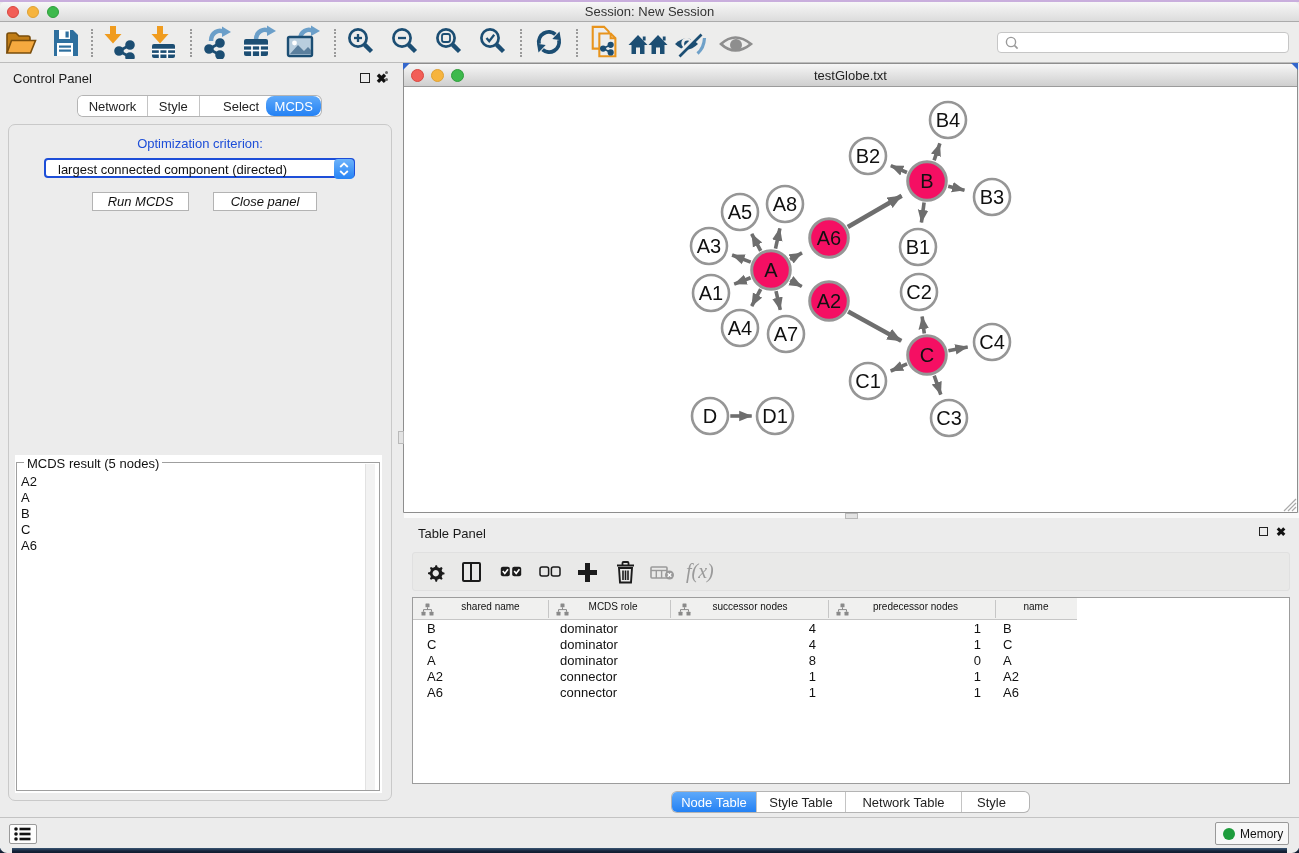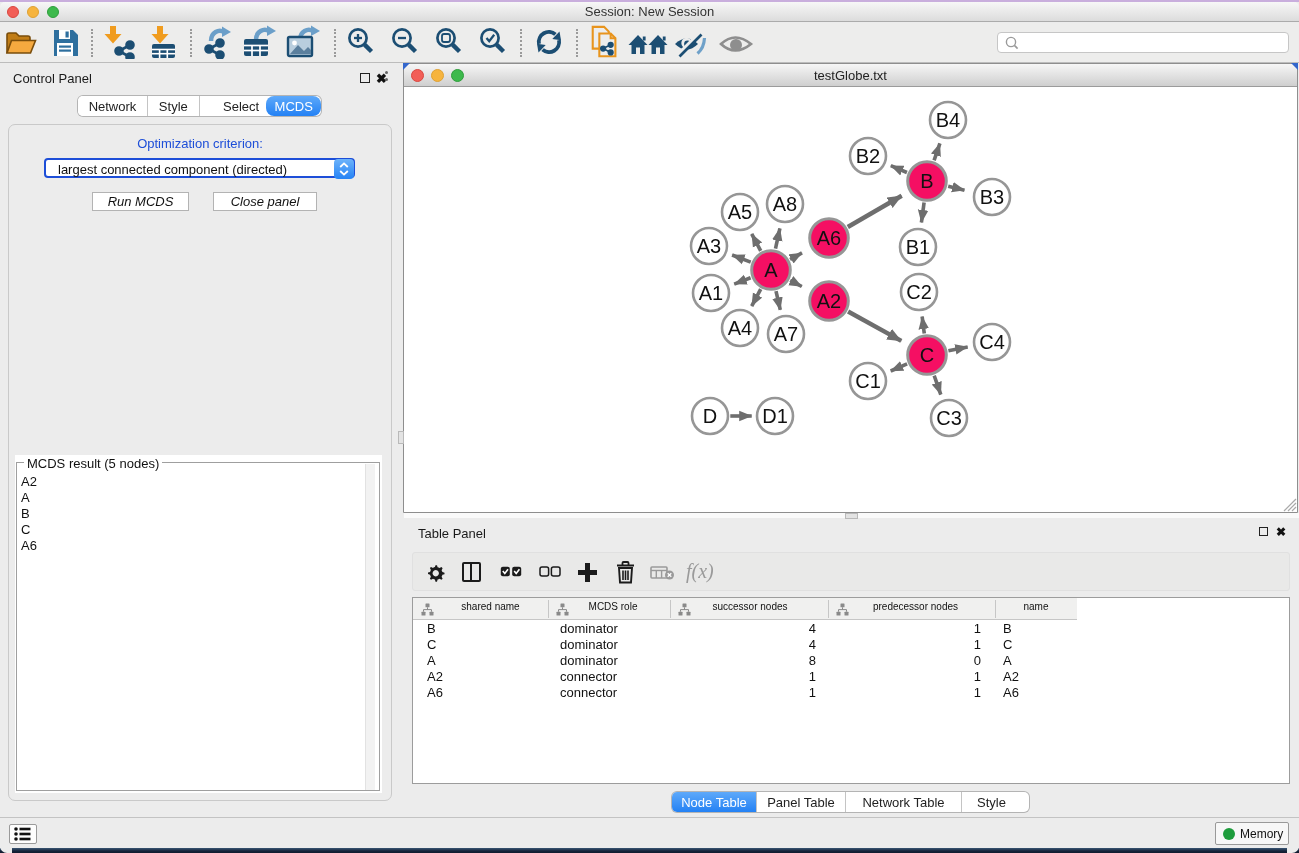--- a/index.html
+++ b/index.html
@@ -404,21 +404,21 @@
 </div>
 <div class="abs" style="left:413px;top:621px;font-size:13px;color:#111;line-height:16px;">
 <div style="position:absolute;left:14px;">B<br>C<br>A<br>A2<br>A6</div>
 <div style="position:absolute;left:147px;">dominator<br>dominator<br>dominator<br>connector<br>connector</div>
 <div style="position:absolute;left:260px;width:143px;text-align:right;">4<br>4<br>8<br>1<br>1</div>
 <div style="position:absolute;left:425px;width:143px;text-align:right;">1<br>1<br>0<br>1<br>1</div>
 <div style="position:absolute;left:590px;">B<br>C<br>A<br>A2<br>A6</div>
 </div>
 <div class="seg" style="left:672px;top:792px;width:357px;">
 <div style="width:84px;" class="sel">Node Table</div>
-    <div style="width:89px;">Panel Table</div>
+    <div style="width:89px;">Style Table</div>
     <div style="width:116px;">Network Table</div>
     <div style="width:60px;">Style</div>
 </div>
 
 <div class="abs statusbar"></div>
 <div class="abs listbtn">
     <svg width="26" height="18" viewBox="0 0 26 18" style="position:absolute;left:0px;top:0px;">
       <g fill="#111">
         <circle cx="6" cy="4" r="1.8"></circle>
         <circle cx="6" cy="9" r="1.8"></circle>

